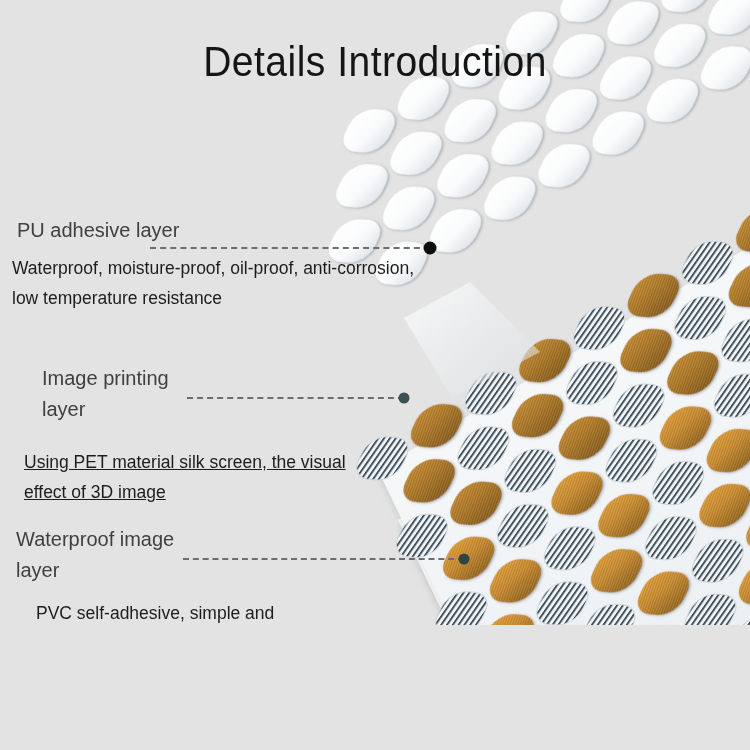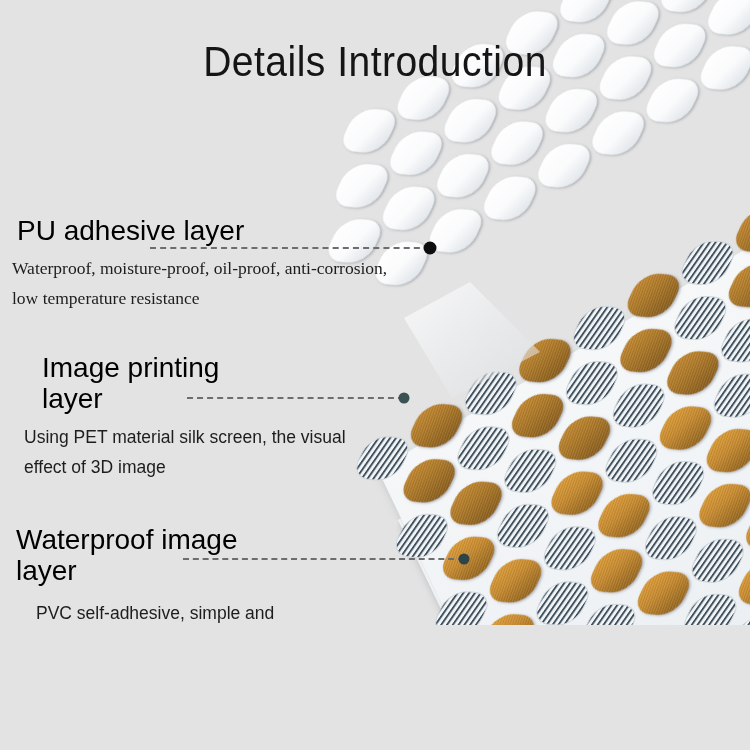--- a/index.html
+++ b/index.html
@@ -24,33 +24,33 @@
     transform-origin:50% 50%;
   }
 
   
   .art{position:absolute;left:0;top:0;width:750px;height:750px;}
   .art svg{display:block;}
 
   
   .ann{position:absolute;color:#1b1b1b;}
   .ann .head{
-    font-size:28px;line-height:31px;color:#000000;font-weight:400;
+    font-size:20px;line-height:31px;color:#404040;font-weight:400;
     white-space:pre-line;
   }
   .ann .desc{
     font-size:17.5px;line-height:30px;color:#1d1d1d;font-weight:400;
     white-space:pre-line;
   }
 
   #ann-pu{left:17px;top:215px;}
-  #ann-pu .desc{margin-left:-5px;margin-top:7px;font-family:Liberation Serif, serif;}
-
-  #ann-img{left:42px;top:352px;}
-  #ann-img .desc{margin-left:-18px;margin-top:8px;}
+  #ann-pu .desc{margin-left:-5px;margin-top:7px;}
+
+  #ann-img{left:42px;top:363px;}
+  #ann-img .desc{margin-left:-18px;margin-top:22px;text-decoration:underline;}
 
   #ann-base{left:16px;top:524px;}
   #ann-base .desc{margin-left:20px;margin-top:12px;}
 
   
   .leader{position:absolute;height:2px;}
   .leader .dash{
     position:absolute;left:0;top:0;height:0;width:100%;
     border-top:2px dashed #6d6d6d;
   }

